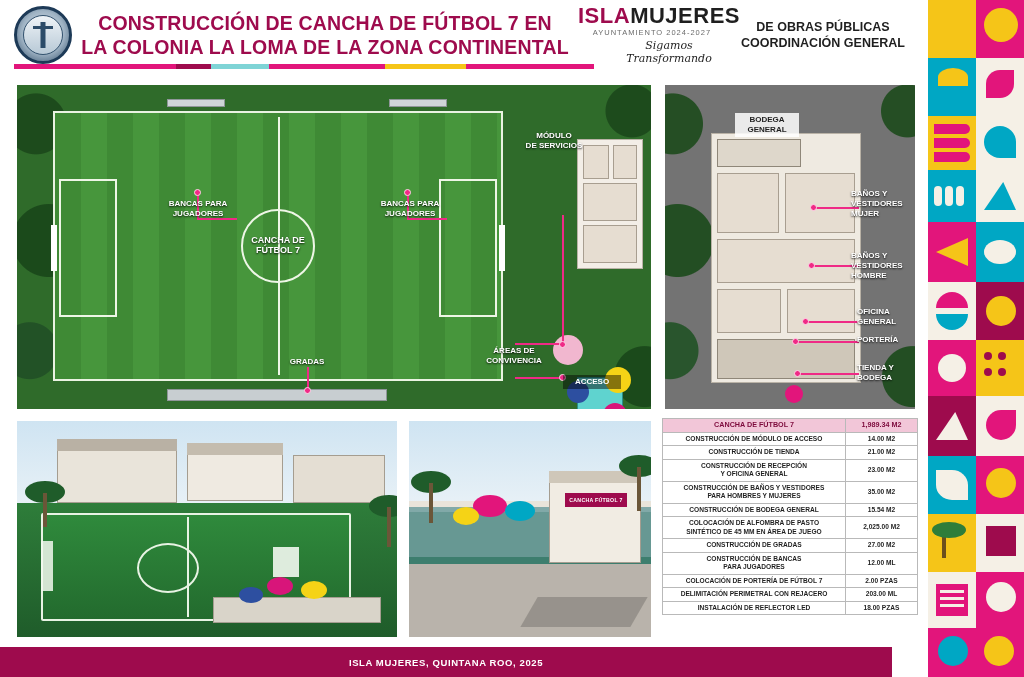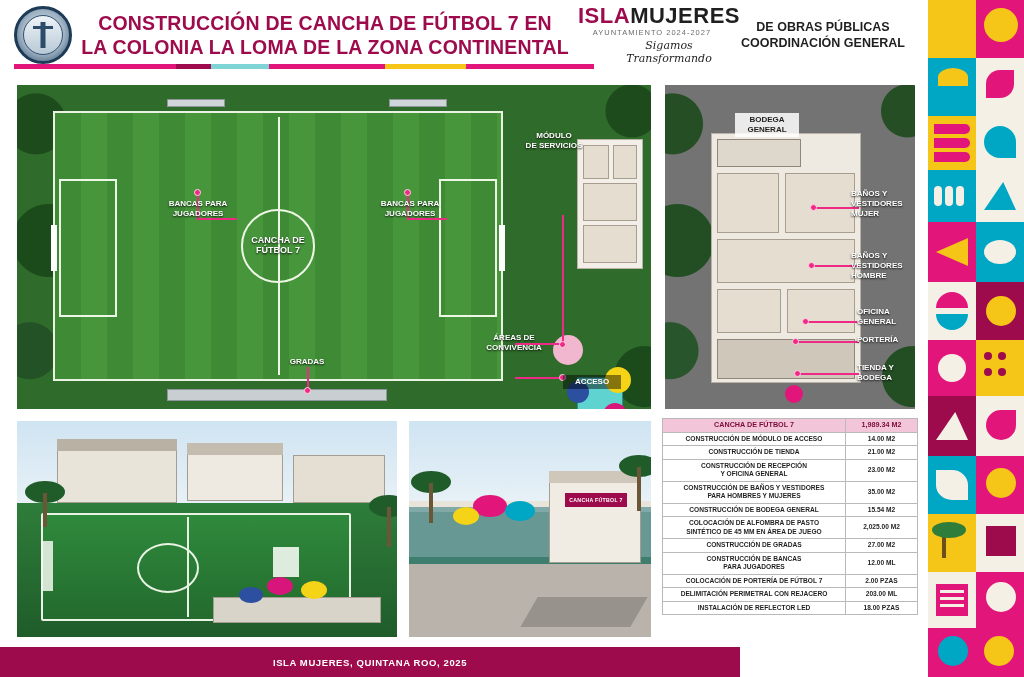--- a/index.html
+++ b/index.html
@@ -103,21 +103,21 @@
   }
   #alcances td.lbl { text-align:center; }
   #alcances td.val { text-align:center; width:72px; }
   #alcances tr.head td { background:#a7days; }
   #alcances tr.head td.lbl, #alcances tr.head td.val {
     background:#f2c6d8; color:#7d0a3c; font-size:7.2px;
   }
 
   
   #footer {
-    position:absolute; left:0; top:647px; width:740px; height:30px;
+    position:absolute; left:0; top:647px; width:892px; height:30px;
     background:#9e0b4d; color:#ffffff; display:flex; align-items:center;
     justify-content:center; font-size:9.5px; font-weight:bold; letter-spacing:.6px;
   }
 
   
   .field {
     position:absolute; background:
       repeating-linear-gradient(90deg,#3f8a35 0 26px,#47963c 26px 52px);
     border:2px solid #eaf3e2;
   }
@@ -336,21 +336,21 @@
 
     <div class="leader-v" style="left:290px;top:282px;height:24px;"></div>
     <div class="dot" style="left:287px;top:302px;"></div>
 
     <div class="callout" style="left:128px;top:114px;width:106px;">BANCAS PARA
 JUGADORES</div>
     <div class="callout" style="left:340px;top:114px;width:106px;">BANCAS PARA
 JUGADORES</div>
     <div class="callout" style="left:492px;top:46px;width:90px;">MÓDULO
 DE SERVICIOS</div>
-    <div class="callout" style="left:455px;top:248px;width:84px;text-align:center;">ÁREAS DE
+    <div class="callout" style="left:455px;top:261px;width:84px;text-align:center;">ÁREAS DE
 CONVIVENCIA</div>
     <div class="callout" style="left:244px;top:272px;width:92px;">GRADAS</div>
     <div class="tagbox" style="left:546px;top:290px;width:58px;">ACCESO</div>
 
     <div class="callout" style="left:200px;top:150px;width:122px;font-size:9px;">CANCHA DE
 FÚTBOL 7</div>
   </div>
 
   <div class="panel" id="aerial">
     <div class="trees" style="opacity:.9"></div>

